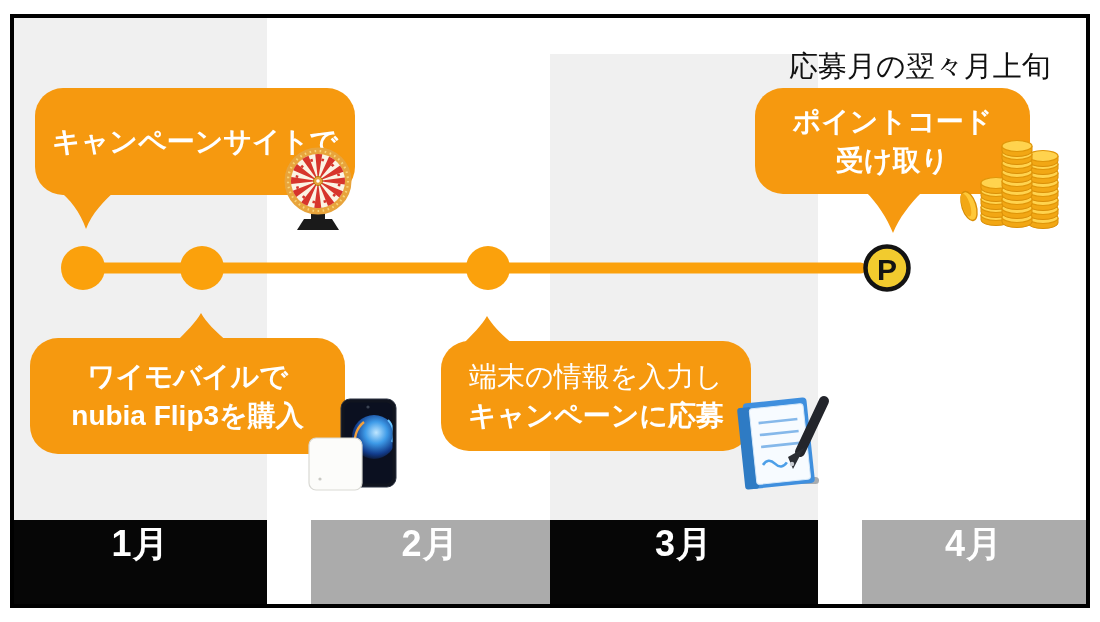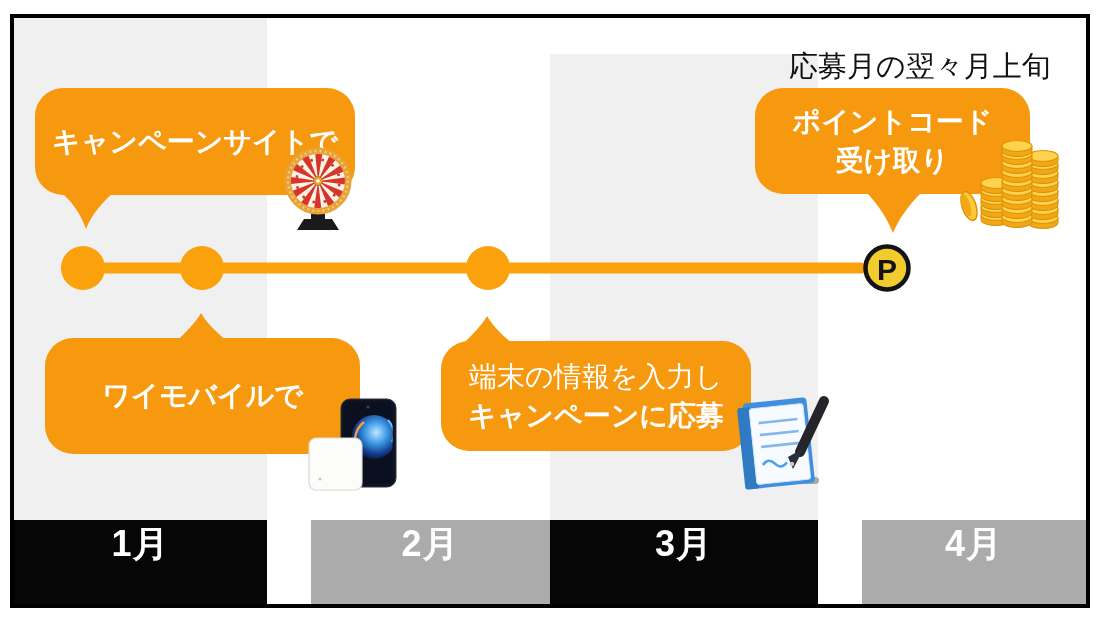--- a/index.html
+++ b/index.html
@@ -26,21 +26,21 @@
   #svg-base{z-index:1;} #svg-icons{z-index:3;}
   
   .bubble{
     position:absolute;background:var(--bubble_orange);border-radius:28px;
     display:flex;flex-direction:column;align-items:center;justify-content:center;
     color:var(--text_white);font-weight:700;font-size:28px;line-height:1.4;
     text-align:left;z-index:2;
   }
   .bubble .l1,.bubble .l2{white-space:nowrap;}
   #bubble-lottery {left:35px;  top:88px;  width:320px;height:107px;}
-  #bubble-purchase{left:45px;  top:338px; width:315px;height:116px;}
+  #bubble-purchase{left:30px;  top:338px; width:315px;height:116px;}
   #bubble-apply   {left:441px; top:341px; width:310px;height:110px;}
   #bubble-receive {left:755px; top:88px;  width:275px;height:106px;}
   #bubble-apply .l1{font-weight:400;}
   .annotation{
     position:absolute;left:789px;top:47px;z-index:2;
     color:var(--annotation_black);font-size:29px;font-weight:500;white-space:nowrap;
   }
   
   .fill-orange{fill:var(--bubble_orange);}
   .fill-line{fill:var(--timeline_orange);}
@@ -90,20 +90,21 @@
     <circle class="fill-line" cx="83" cy="268" r="22"></circle>
     <circle class="fill-line" cx="202" cy="268" r="22"></circle>
     <circle class="fill-line" cx="488" cy="268" r="22"></circle>
   </svg>
 
   <div class="bubble" id="bubble-lottery">
     <span class="l1">キャンペーンサイトで</span>
   </div>
   <div class="bubble" id="bubble-purchase">
     <span class="l1">ワイモバイルで</span>
+    <span class="l2">nubia Flip3を購入</span>
   </div>
   <div class="bubble" id="bubble-receive">
     <span class="l1">ポイントコード</span>
     <span class="l2">受け取り</span>
   </div>
   <div class="bubble" id="bubble-apply">
     <span class="l1">端末の情報を入力し</span>
     <span class="l2">キャンペーンに応募</span>
   </div>
 

